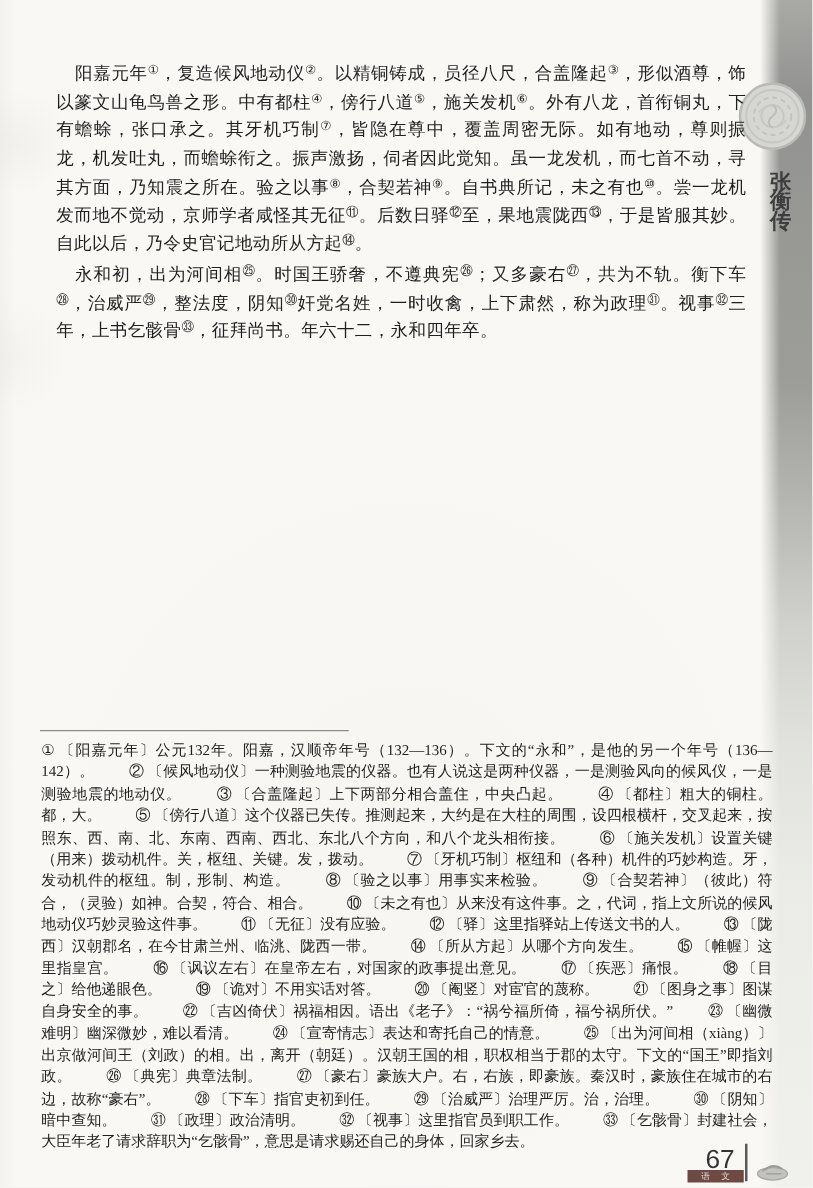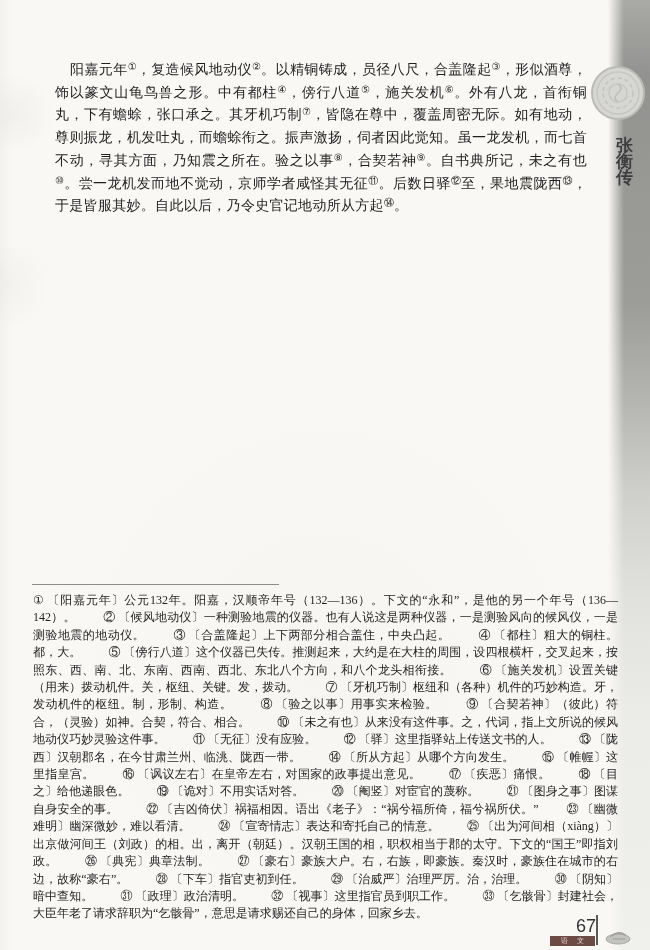--- a/index.html
+++ b/index.html
@@ -36,37 +36,37 @@
     font-size:17px;font-weight:600;color:#3d3d3d;letter-spacing:16px;
     font-family:"Liberation Serif","DejaVu Serif",serif;
   }
 
   
   .main-text{
     position:absolute;left:43px;top:47px;width:556px;
     font-size:14px;line-height:22.7px;color:#1f1f1f;
     text-align:justify;letter-spacing:0.3px;
   }
-  .main-text p{margin:12px;text-indent:15px;}
+  .main-text p{margin:2px;text-indent:15px;}
   sup.ref{font-size:10px;line-height:0;vertical-align:4px;letter-spacing:0;}
 
   
   .divider{position:absolute;left:32px;top:584px;width:247px;height:1px;background:#8c8c8c;}
   .footnotes{
     position:absolute;left:33px;top:592px;width:585px;
     font-size:12px;line-height:17.4px;color:#1f1f1f;text-align:justify;
   }
   .fn{white-space:normal;}
   .fn:not(:last-child)::after{content:"\3000\3000";}
   .fn-marker{margin-right:3px;}
 
   
   .page-num{
-    position:absolute;left:556px;top:916px;width:40px;text-align:right;
-    font-size:18px;color:#333;font-family:"Liberation Sans","DejaVu Sans",sans-serif;
+    position:absolute;left:556px;top:916px;width:40px;text-align:center;
+    font-size:21px;color:#333;font-family:"Liberation Sans","DejaVu Sans",sans-serif;
   }
   .footer-banner{
     position:absolute;left:550px;top:936px;width:45px;height:10px;
     background:#6e4a45;color:#e9ddd6;
     display:flex;align-items:center;justify-content:center;
     font-size:7px;letter-spacing:9px;text-indent:9px;
     font-family:"Liberation Sans","DejaVu Sans",sans-serif;
   }
   .footer-vline{position:absolute;left:596px;top:915px;width:2px;height:30px;background:#5a5a58;}
   .footer-logo{position:absolute;left:603px;top:927px;width:30px;height:18px;}
@@ -84,20 +84,21 @@
     <circle cx="29" cy="29" r="15" fill="none" stroke="#c2c2bf" stroke-width="1.5" stroke-dasharray="4 3"></circle>
     <circle cx="29" cy="29" r="9" fill="none" stroke="#c6c6c3" stroke-width="1.5"></circle>
     <path d="M29 20 q6 4 0 9 q-6 5 0 9" fill="none" stroke="#bcbcb9" stroke-width="1.5"></path>
     <path d="M18 26 q4 -6 11 -6 M40 32 q-4 6 -11 6" fill="none" stroke="#c9c9c6" stroke-width="1.2"></path>
   </svg>
 
   <div class="side-title">张衡传</div>
 
   <div class="main-text">
     <p class="para">阳嘉元年<sup class="ref">①</sup>，复造候风地动仪<sup class="ref">②</sup>。以精铜铸成，员径八尺，合盖隆起<sup class="ref">③</sup>，形似酒尊，饰以篆文山龟鸟兽之形。中有都柱<sup class="ref">④</sup>，傍行八道<sup class="ref">⑤</sup>，施关发机<sup class="ref">⑥</sup>。外有八龙，首衔铜丸，下有蟾蜍，张口承之。其牙机巧制<sup class="ref">⑦</sup>，皆隐在尊中，覆盖周密无际。如有地动，尊则振龙，机发吐丸，而蟾蜍衔之。振声激扬，伺者因此觉知。虽一龙发机，而七首不动，寻其方面，乃知震之所在。验之以事<sup class="ref">⑧</sup>，合契若神<sup class="ref">⑨</sup>。自书典所记，未之有也<sup class="ref">⑩</sup>。尝一龙机发而地不觉动，京师学者咸怪其无征<sup class="ref">⑪</sup>。后数日驿<sup class="ref">⑫</sup>至，果地震陇西<sup class="ref">⑬</sup>，于是皆服其妙。自此以后，乃令史官记地动所从方起<sup class="ref">⑭</sup>。</p>
+    <p class="para">永和初，出为河间相<sup class="ref">㉕</sup>。时国王骄奢，不遵典宪<sup class="ref">㉖</sup>；又多豪右<sup class="ref">㉗</sup>，共为不轨。衡下车<sup class="ref">㉘</sup>，治威严<sup class="ref">㉙</sup>，整法度，阴知<sup class="ref">㉚</sup>奸党名姓，一时收禽，上下肃然，称为政理<sup class="ref">㉛</sup>。视事<sup class="ref">㉜</sup>三年，上书乞骸骨<sup class="ref">㉝</sup>，征拜尚书。年六十二，永和四年卒。</p>
   </div>
 
   <div class="divider"></div>
 
   <div class="footnotes">
   <span class="fn"><span class="fn-marker">①</span><span class="fn-text">〔阳嘉元年〕公元132年。阳嘉，汉顺帝年号（132—136）。下文的“永和”，是他的另一个年号（136—142）。</span></span>
 
   <span class="fn"><span class="fn-marker">②</span><span class="fn-text">〔候风地动仪〕一种测验地震的仪器。也有人说这是两种仪器，一是测验风向的候风仪，一是测验地震的地动仪。</span></span>
 
   <span class="fn"><span class="fn-marker">③</span><span class="fn-text">〔合盖隆起〕上下两部分相合盖住，中央凸起。</span></span>

